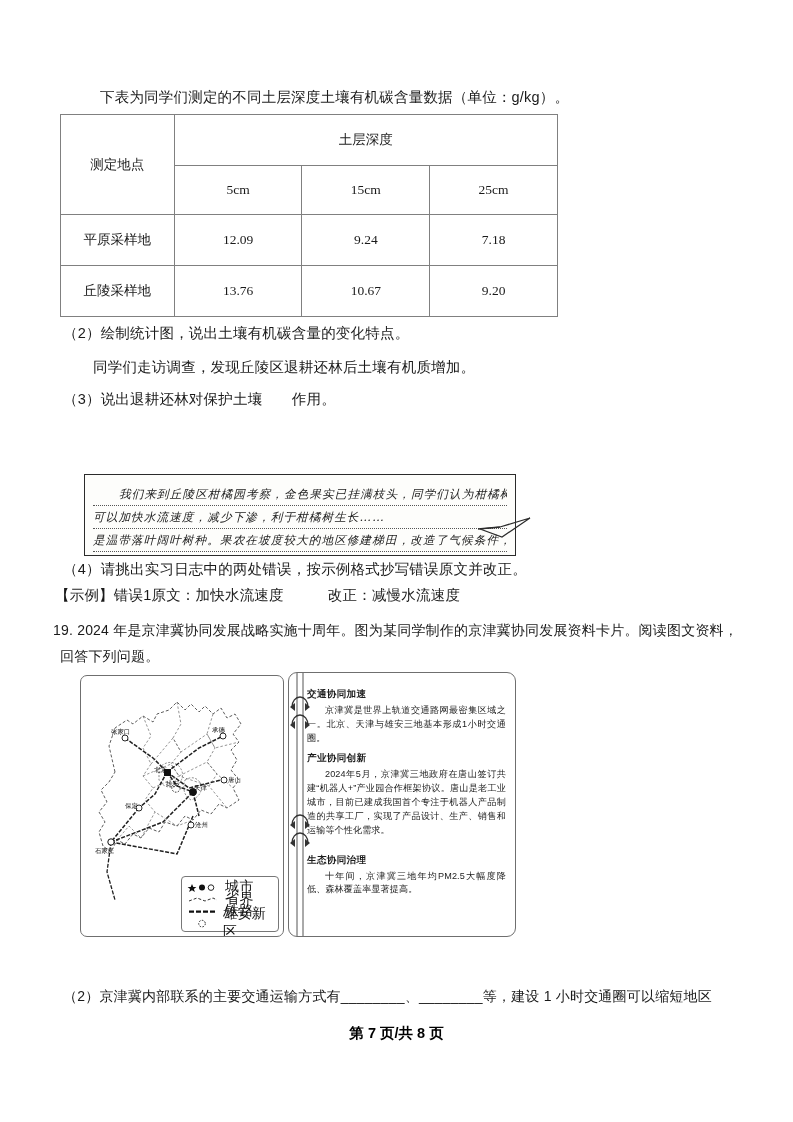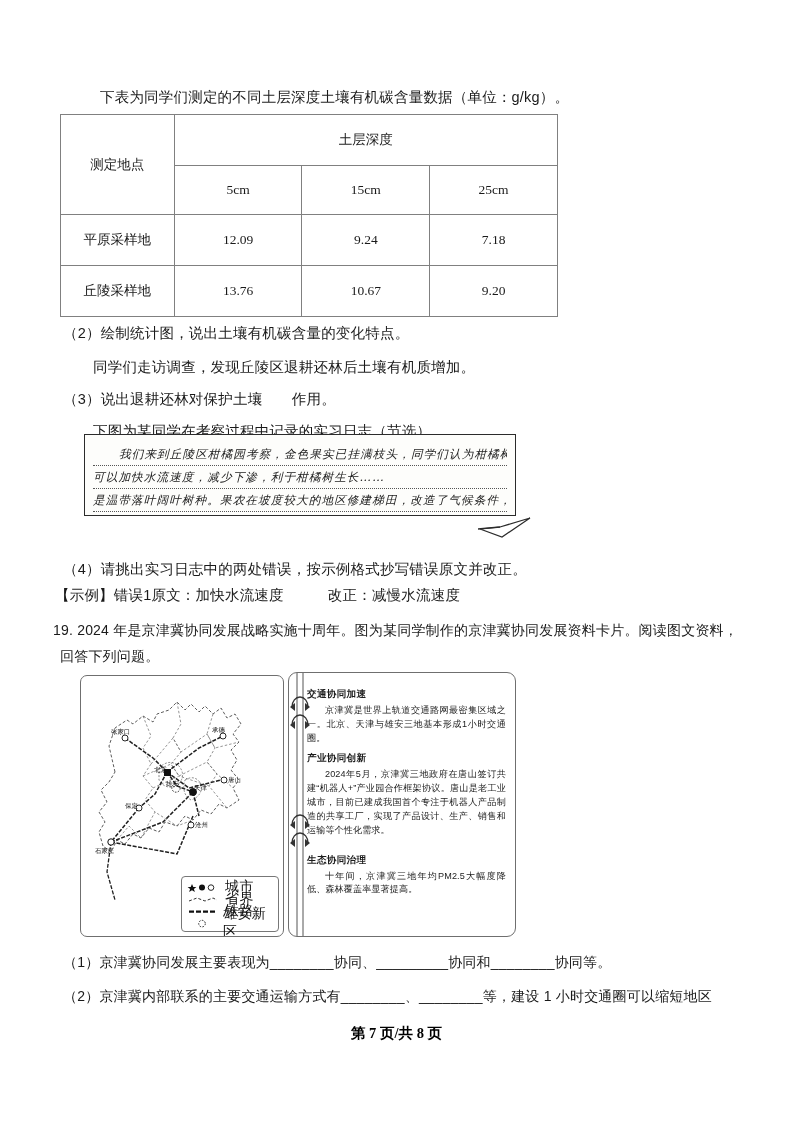--- a/index.html
+++ b/index.html
@@ -48,21 +48,21 @@
   .data-table .c-d   { width: 128px; }
   .data-table .cn { font-family: "Liberation Sans", sans-serif; font-size: 13.5px; }
   .data-table .num { font-family: "Liberation Serif", serif; font-size: 13.5px; }
   .data-table .rowspan2 { height: 80px; }
   .data-table .depth-head { height: 38px; }
   .data-table .sub-head { height: 40px; }
 
   
   .journal {
     position: absolute;
-    left: 84px; top: 434px;
+    left: 84px; top: 474px;
     width: 432px; height: 82px;
     border: 1.2px solid #2b2b2b;
     background: #fdfdfb;
   }
   .journal-lines {
     position: absolute;
     left: 8px; top: 8px; right: 8px; bottom: 6px;
     font-family: "DejaVu Serif", serif;
     font-size: 11.6px;
     line-height: 23px;
@@ -156,21 +156,21 @@
   }
   .legend-sym { width: 34px; display: flex; align-items: center; justify-content: center; }
   .legend-label { color: #111; letter-spacing: 0.4px; }
 
   
   .footer {
     position: absolute;
     left: 0; top: 1024px;
     width: 793px;
     text-align: center;
-    font-family: Liberation Serif, serif;
+    font-family: Liberation Sans, sans-serif;
     font-size: 14.5px;
     font-weight: bold;
     color: #000;
   }
   .cn-sans { font-family: "Liberation Sans", sans-serif; }
 </style>
 </head>
 <body>
 
 <div class="page">
@@ -199,21 +199,20 @@
         <td class="num">13.76</td>
         <td class="num">10.67</td>
         <td class="num">9.20</td>
       </tr>
     </tbody>
   </table>
 
   <div class="para cn-sans" style="left:63px; top:322px;">（2）绘制统计图，说出土壤有机碳含量的变化特点。</div>
   <div class="para cn-sans" style="left:93px; top:356px;">同学们走访调查，发现丘陵区退耕还林后土壤有机质增加。</div>
   <div class="para cn-sans" style="left:63px; top:388px;">（3）说出退耕还林对保护土壤　　作用。</div>
-  <div class="para cn-sans" style="left:93px; top:420px;">下图为某同学在考察过程中记录的实习日志（节选）。</div>
 
   <div class="journal">
     <div class="journal-lines">
       <div class="jline first">我们来到丘陵区柑橘园考察，金色果实已挂满枝头，同学们认为柑橘树</div>
       <div class="jline last">可以加快水流速度，减少下渗，利于柑橘树生长……</div>
       <div class="jline">是温带落叶阔叶树种。果农在坡度较大的地区修建梯田，改造了气候条件，</div>
     </div>
   </div>
   <svg class="journal-arrow" viewBox="0 0 56 26">
     <path d="M2 14 L22 12 L52 3 L24 22 Z" fill="none" stroke="#2b2b2b" stroke-width="1.2"></path>
@@ -357,18 +356,17 @@
         <div class="card-h">交通协同加速</div>
         <div class="card-p">京津冀是世界上轨道交通路网最密集区域之一。北京、天津与雄安三地基本形成1小时交通圈。</div>
         <div class="card-h">产业协同创新</div>
         <div class="card-p">2024年5月，京津冀三地政府在唐山签订共建“机器人+”产业园合作框架协议。唐山是老工业城市，目前已建成我国首个专注于机器人产品制造的共享工厂，实现了产品设计、生产、销售和运输等个性化需求。</div>
         <div class="card-h" style="margin-top:16px;">生态协同治理</div>
         <div class="card-p">十年间，京津冀三地年均PM2.5大幅度降低、森林覆盖率显著提高。</div>
       </div>
     </div>
   </div>
 
-  <div class="para cn-sans" style="left:63px; top:952px; font-size:14px;">（1）京津冀协同发展主要表现为________协同、_________协同和________协同等。</div>
   <div class="para cn-sans" style="left:63px; top:986px; font-size:14px;">（2）京津冀内部联系的主要交通运输方式有________、________等，建设 1 小时交通圈可以缩短地区</div>
 
   <div class="footer">第 7 页/共 8 页</div>
 
 </div>
 
 </body></html>

